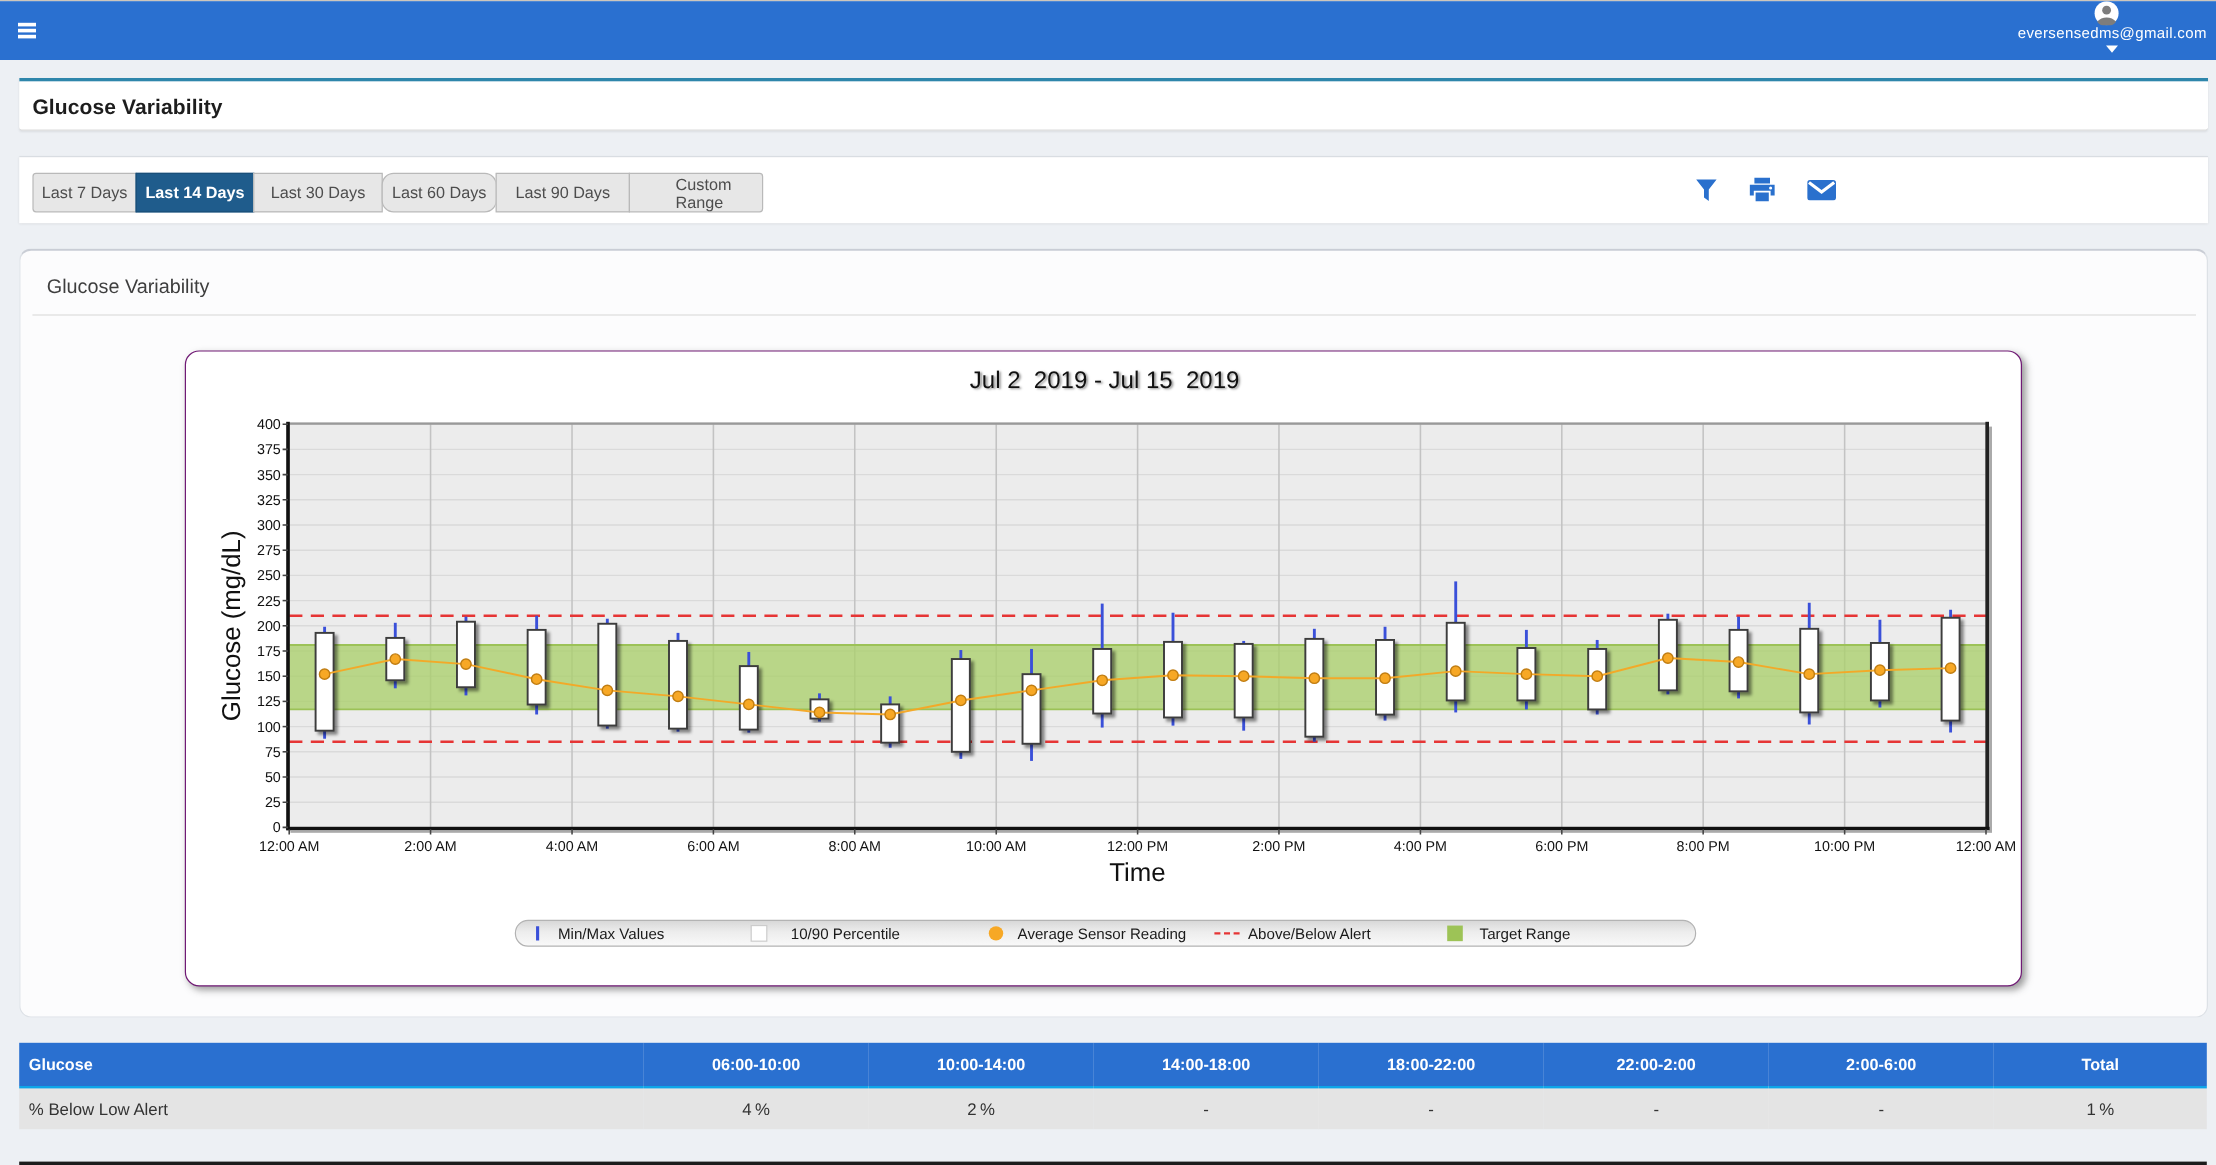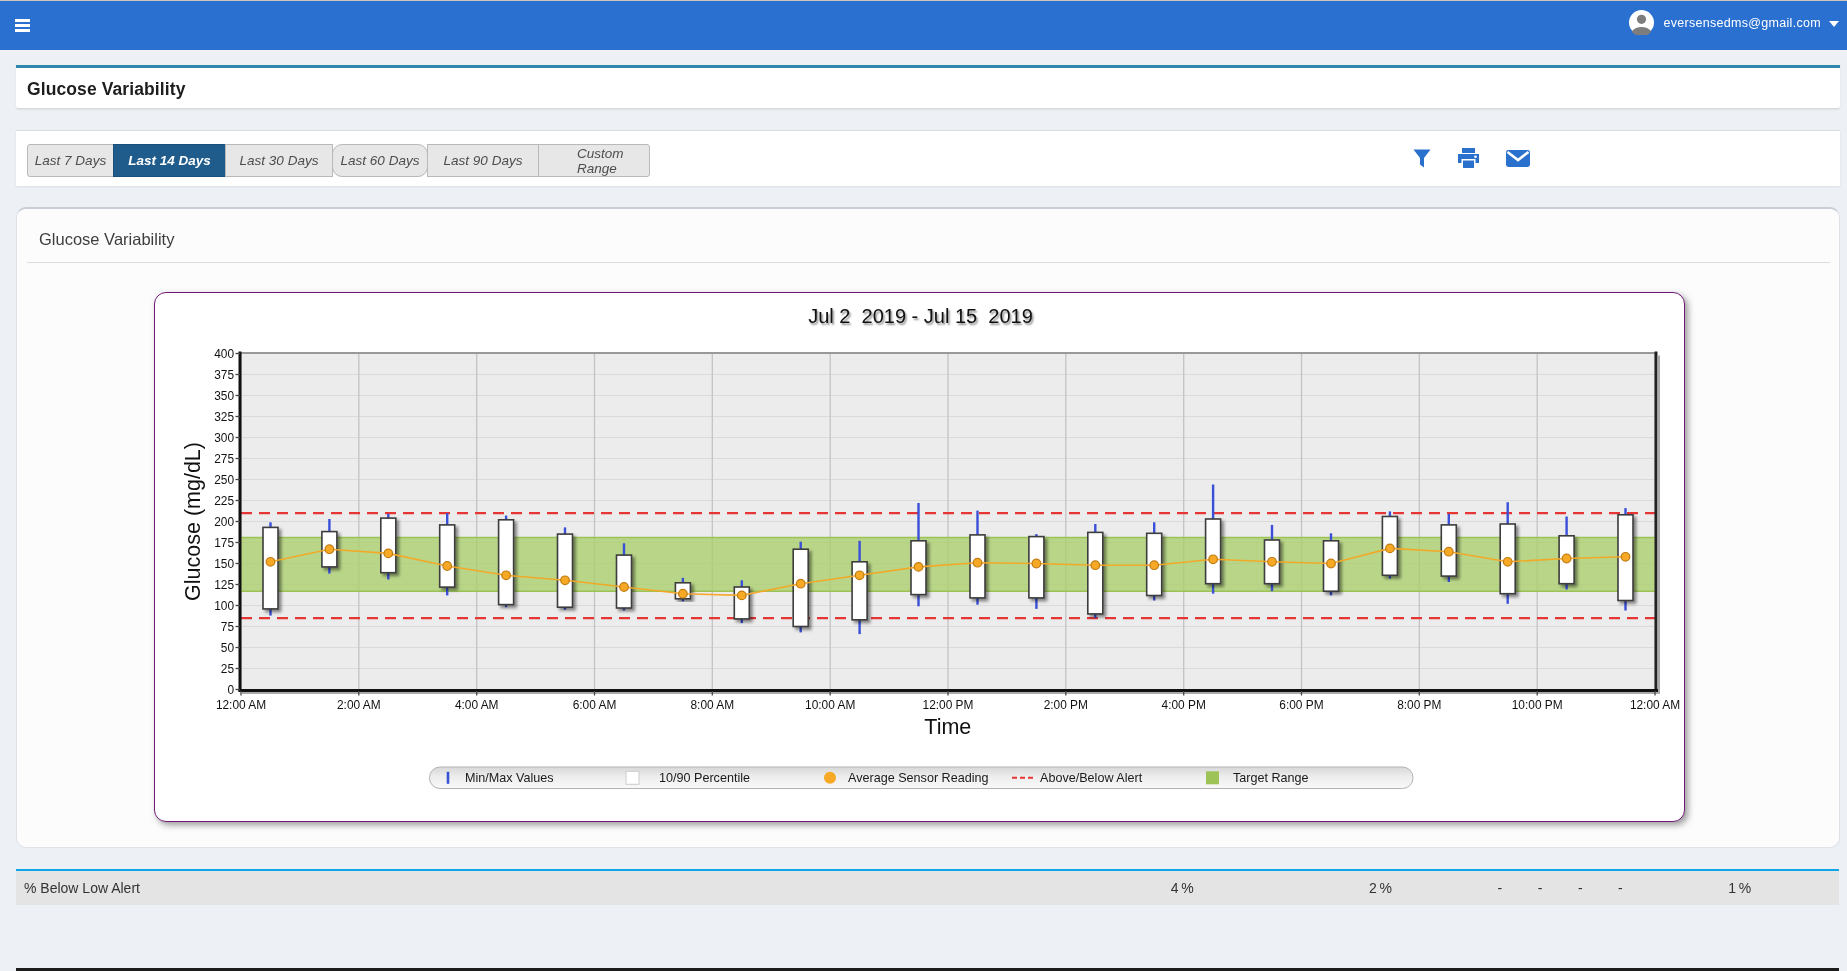--- a/index.html
+++ b/index.html
@@ -1,32 +1,32 @@
 <!DOCTYPE html>
 <html><head><meta charset="utf-8"><style>
 * { margin:0; padding:0; box-sizing:border-box; }
 html,body { width:1847px; height:971px; overflow:hidden; background:#edf0f4;
   font-family:"Liberation Sans", sans-serif; position:relative; }
 .abs { position:absolute; }
 .topline { left:0; top:0; width:1847px; height:1px; background:#cdc6bc; }
 .topbar { left:0; top:1px; width:1847px; height:49px; background:#2a70d0; }
 .burger div { width:15px; height:3px; background:#fff; margin-bottom:2px; }
-.acct { right:8px; top:0; height:43px; display:flex; align-items:center; color:#fff; }
+.acct { right:8px; top:0; height:43px; display:flex; align-items:center; color:#fff;flex-direction:column; }
 .acct .mail { font-size:12.5px; margin-left:9px; letter-spacing:0.3px; }
 .caret { width:0; height:0; border-left:5.5px solid transparent; border-right:5.5px solid transparent;
   border-top:6px solid #fff; margin-left:8px; margin-top:3px; }
 .card1 { left:16px; top:65px; width:1824px; height:43.5px; background:#fff;
   border-top:3px solid #2e86ab; border-bottom:1px solid #dadada; border-radius:0 0 3px 3px;
   box-shadow:0 1px 2px rgba(0,0,0,0.08); }
 .card1 h1 { font-size:17.5px; font-weight:bold; color:#1d1d1d; margin:11px 0 0 11px; letter-spacing:0.1px;}
 .card2 { left:16px; top:130px; width:1824px; height:56px; background:#fff;
   border-top:1px solid #d9dde2; box-shadow:0 1px 2px rgba(0,0,0,0.08); }
 .tabs { position:absolute; left:11px; top:13px; display:flex; }
 .tab { height:33px; border:1px solid #b9b9b9; background:#e7e7e7; color:#4d4d4d;
-  font-size:13.5px; display:flex; align-items:center; justify-content:center; margin-left:-1px;font-style:italic; }
+  font-size:13.5px; display:flex; align-items:center; justify-content:center; margin-left:-1px; }
 .tab.first { margin-left:0; border-radius:3px 0 0 3px; }
 .tab.last { border-radius:0 3px 3px 0;padding-left:38px; }
 .tab.active { background:#1f5c8c; border-color:#1a4f79; color:#fff; font-weight:bold; }
 .icons { position:absolute; right:0; top:0; width:460px; height:56px; }
 .panel { left:16px; top:207px; width:1824px; height:641px; background:#fcfcfd;
   border:1px solid #dde1e6; border-top:2px solid #c9cdd5; border-radius:10px; }
 .panel .ptitle { position:absolute; left:22px; top:21px; font-size:16.5px; color:#3e3e3e; }
 .panel .psep { position:absolute; left:10px; top:52.5px; width:1803px; height:1px; background:#ddd; }
 .chartcard { left:154px; top:292px; width:1531px; height:530px; background:#fff;
   border:1px solid #701a75; border-radius:12px; box-shadow:3px 3px 6px rgba(60,60,60,0.5); }
@@ -56,21 +56,21 @@
     <span class="mail">eversensedms@gmail.com</span>
       <span class="caret"></span>
   </div>
 </div>
 <div class="abs card1">
     <h1>Glucose Variability</h1>
   </div>
 <div class="abs card2">
   <div class="tabs">
     <div class="tab first" style="width:87px;">Last 7 Days</div>
-    <div class="tab active" style="width:113px;">Last 14 Days</div>
+    <div class="tab active" style="width:99px;">Last 14 Days</div>
     <div class="tab" style="width:108px;">Last 30 Days</div>
     <div class="tab" style="width:96px;border-radius:10px;">Last 60 Days</div>
     <div class="tab" style="width:112px;">Last 90 Days</div>
     <div class="tab last" style="width:112px;">Custom Range</div>
   </div>
   <div class="icons">
     <svg style="position:absolute;left:33px;top:18px;" width="18" height="19" viewBox="0 0 18 19">
         <path d="M0.5 0.5 h17 l-6.5 8.5 v9.5 l-4-3 v-6.5 Z" fill="#2a70cd"></path>
       </svg>
     <svg style="position:absolute;left:78px;top:17px;" width="21" height="20" viewBox="0 0 21 20">
@@ -282,20 +282,30 @@
 <text x="504" y="489.3" font-size="12.6" fill="#1a1a1a">10/90 Percentile</text>
 <circle cx="675" cy="484.8" r="6" fill="#f7a825"></circle>
 <text x="693" y="489.3" font-size="12.6" fill="#1a1a1a">Average Sensor Reading</text>
 <line x1="857" y1="484.8" x2="879" y2="484.8" stroke="#e63535" stroke-width="2" stroke-dasharray="5 3"></line>
 <text x="885" y="489.3" font-size="12.6" fill="#1a1a1a">Above/Below Alert</text>
 <rect x="1051" y="478.3" width="13" height="13" fill="#9dc356"></rect>
 <text x="1078" y="489.3" font-size="12.6" fill="#1a1a1a">Target Range</text>
 </svg></div>
 <table class="bt">
   <tbody>
+      <tr>
+        <th class="l" style="width:516px;">Glucose</th>
+      <th style="width:186px;">06:00-10:00</th>
+        <th style="width:186px;">10:00-14:00</th>
+      <th style="width:186px;">14:00-18:00</th>
+        <th style="width:186px;">18:00-22:00</th>
+      <th style="width:186px;">22:00-2:00</th>
+        <th style="width:186px;">2:00-6:00</th>
+      <th style="width:176px;">Total</th>
+      </tr>
   <tr class="g">
         <td class="l">% Below Low Alert</td>
         <td>4 %</td>
         <td>2 %</td>
         <td>-</td>
         <td>-</td>
         <td>-</td>
         <td>-</td>
         <td>1 %</td>
       </tr>

